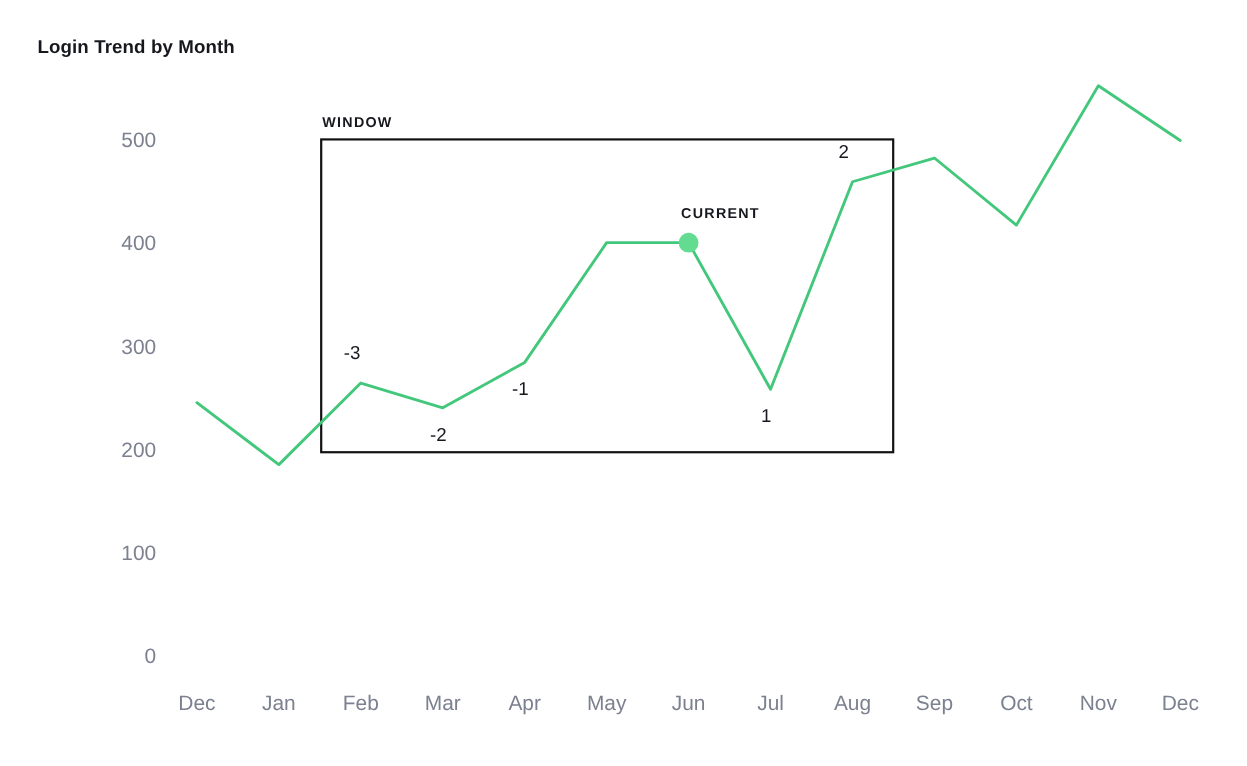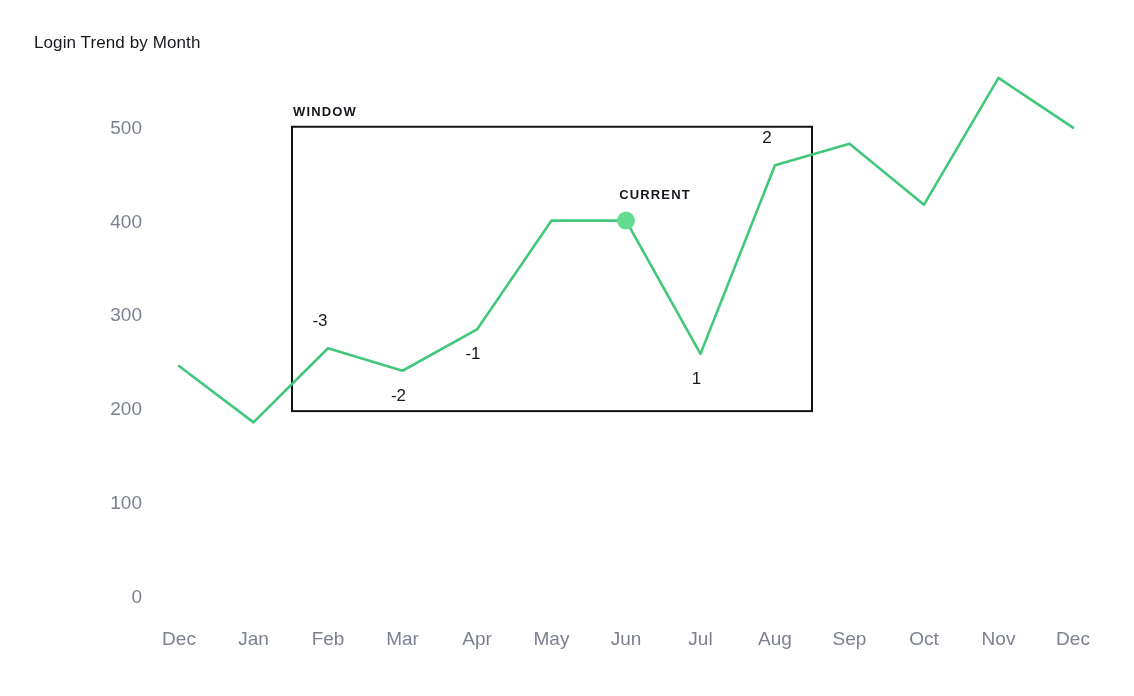--- a/index.html
+++ b/index.html
@@ -18,21 +18,21 @@
     position: relative;
     width: 1134px;
     height: 696px;
     background: #ffffff;
   }
   #chart-title {
     position: absolute;
     left: 34px;
     top: 33px;
     font-size: 17px;
-    font-weight: normal;
+    font-weight: bold;
     color: #16181d;
     letter-spacing: 0.1px;
     white-space: nowrap;
   }
   #plot-svg {
     position: absolute;
     left: 0;
     top: 0;
     width: 1134px;
     height: 696px;

